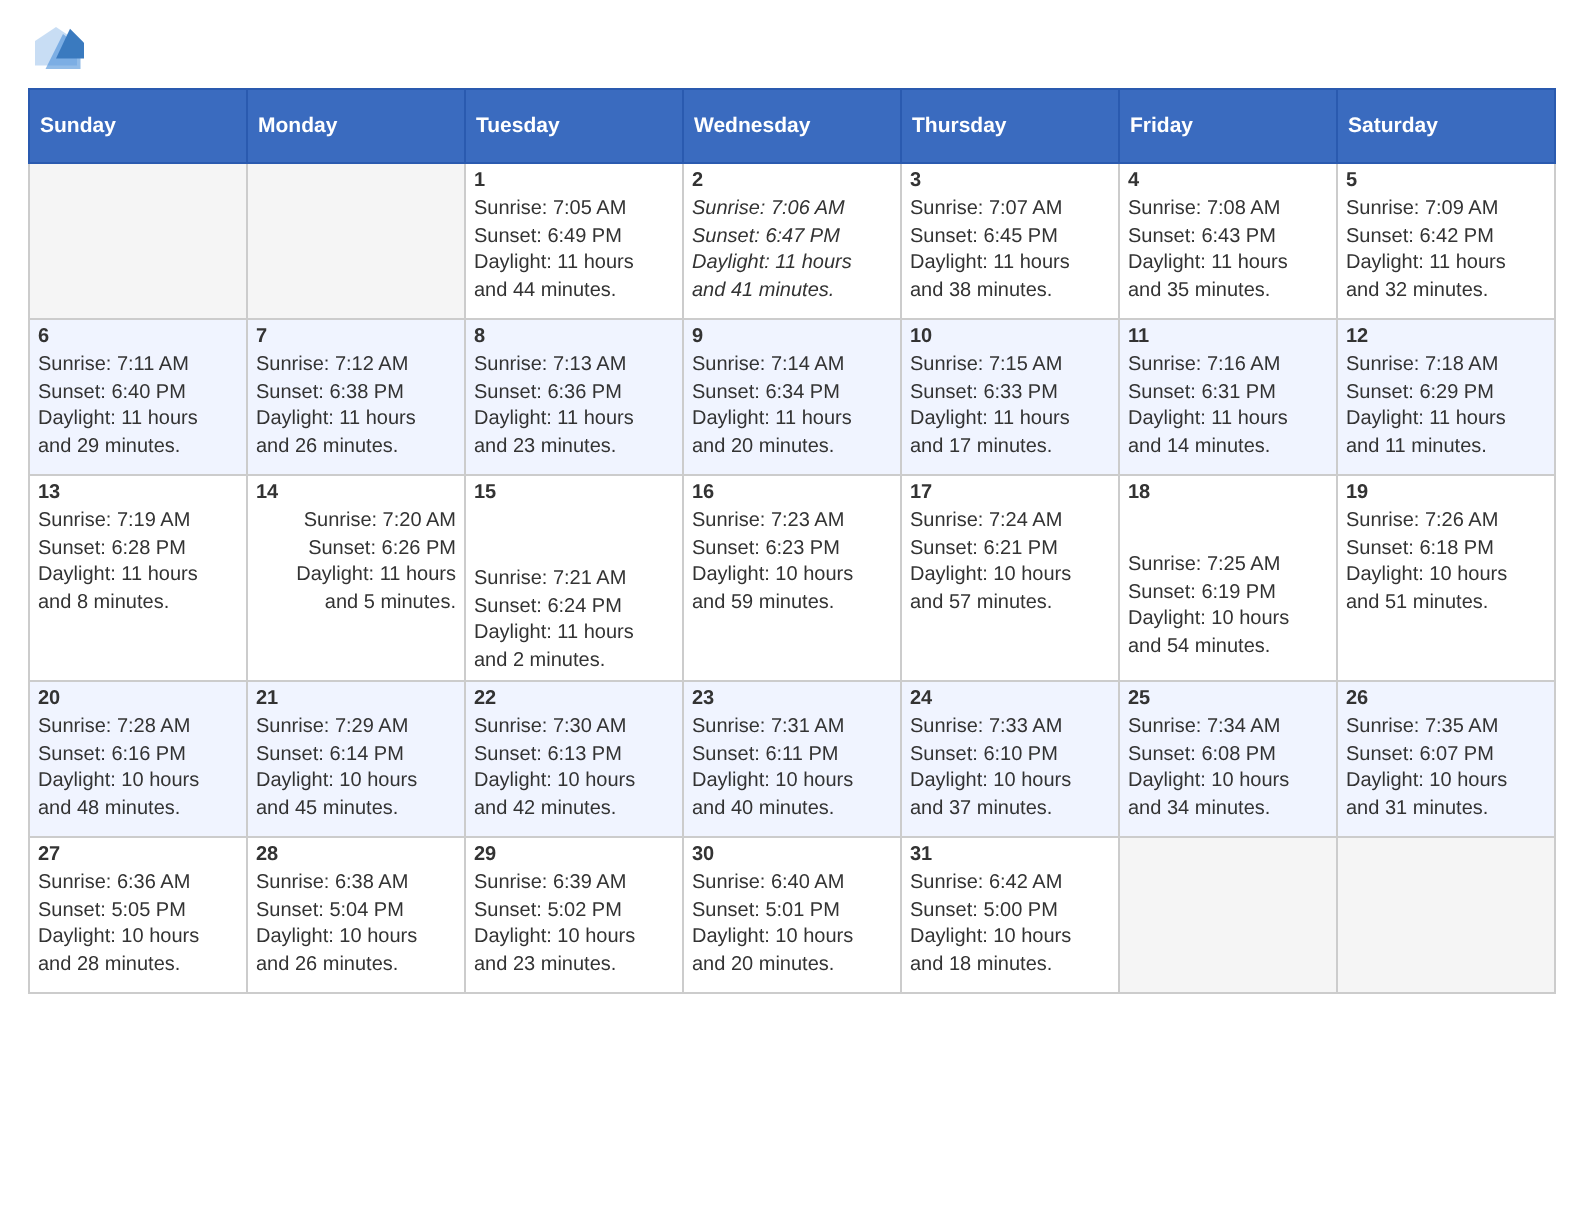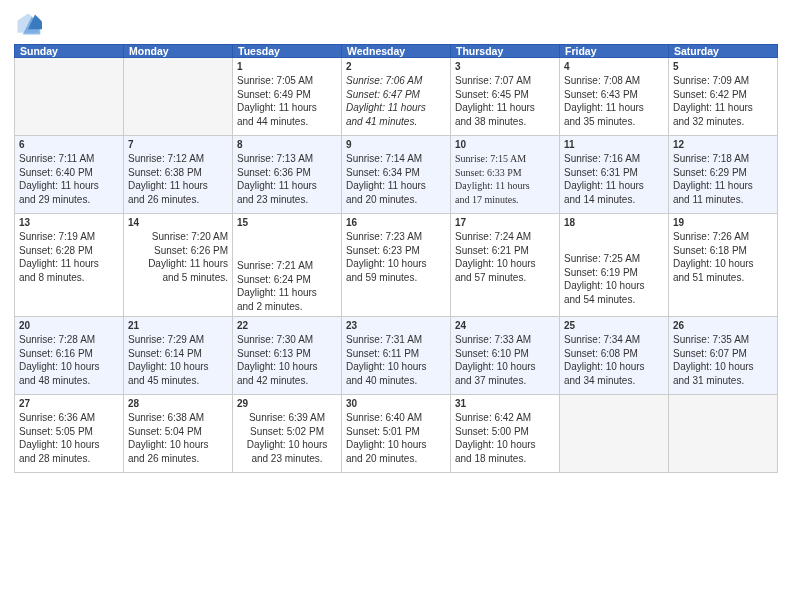--- a/index.html
+++ b/index.html
@@ -54,21 +54,21 @@
       color: #555;
     }
     .calendar {
       width: 100%;
       border-collapse: collapse;
       font-size: 9.5px;
     }
     .calendar th {
       background: #3a6bbf;
       color: #fff;
-      padding: 0 5px;
+      padding: 12px 5px;
       text-align: left;
       font-size: 10.5px;
       font-weight: bold;
       border: 1px solid #2a5aaf;
     }
     .calendar td {
       border: 1px solid #ccc;
       padding: 3px 4px;
       vertical-align: top;
       width: calc(100% / 7);
@@ -190,21 +190,21 @@
           </td>
           <td>
             <div class="day-num">9</div>
             <div class="day-info" style="white-space: pre-line;">Sunrise: 7:14 AM
 Sunset: 6:34 PM
 Daylight: 11 hours
 and 20 minutes.</div>
           </td>
           <td>
             <div class="day-num">10</div>
-            <div class="day-info" style="white-space: pre-line; font-family: Liberation Serif, serif;">Sunrise: 7:15 AM
+            <div class="day-info" style="white-space: pre-line;">Sunrise: 7:15 AM
 Sunset: 6:33 PM
 Daylight: 11 hours
 and 17 minutes.</div>
           </td>
           <td>
             <div class="day-num">11</div>
             <div class="day-info" style="white-space: pre-line;">Sunrise: 7:16 AM
 Sunset: 6:31 PM
 Daylight: 11 hours
 and 14 minutes.</div>
@@ -329,21 +329,21 @@
           </td>
           <td>
             <div class="day-num">28</div>
             <div class="day-info" style="white-space: pre-line;">Sunrise: 6:38 AM
 Sunset: 5:04 PM
 Daylight: 10 hours
 and 26 minutes.</div>
           </td>
           <td>
             <div class="day-num">29</div>
-            <div class="day-info" style="white-space: pre-line; text-align: center;">Sunrise: 6:39 AM
+            <div class="day-info" style="white-space: pre-line;">Sunrise: 6:39 AM
 Sunset: 5:02 PM
 Daylight: 10 hours
 and 23 minutes.</div>
           </td>
           <td>
             <div class="day-num">30</div>
             <div class="day-info" style="white-space: pre-line;">Sunrise: 6:40 AM
 Sunset: 5:01 PM
 Daylight: 10 hours
 and 20 minutes.</div>

